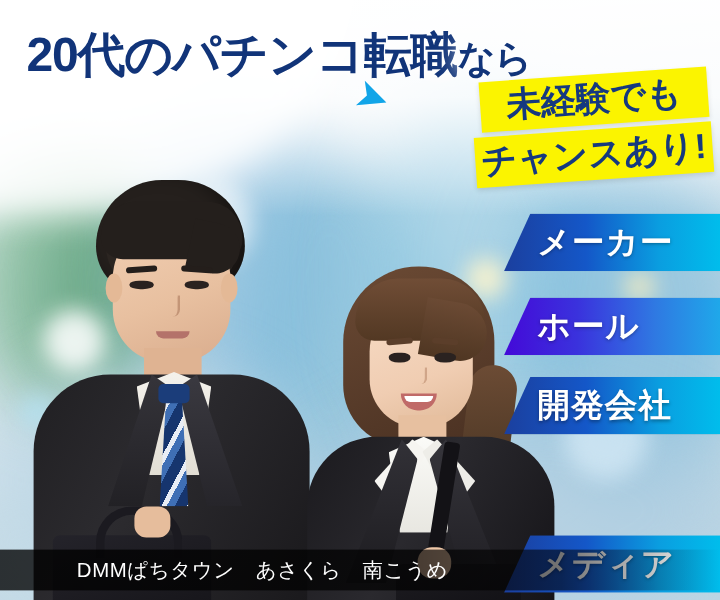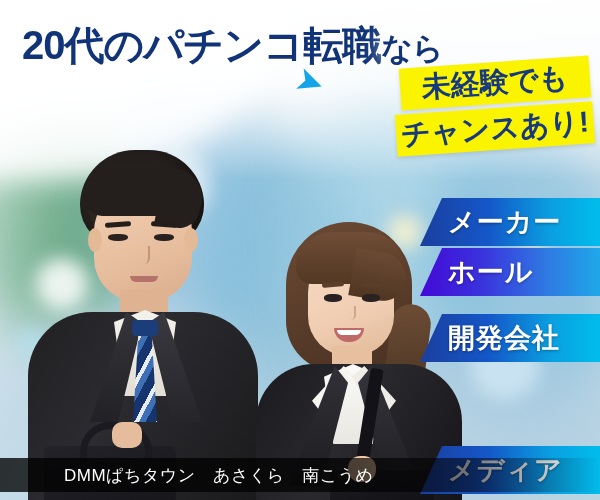--- a/index.html
+++ b/index.html
@@ -183,21 +183,21 @@
     position:absolute;right:0;width:180px;height:48px;
     clip-path:polygon(22px 0,100% 0,100% 100%,0 100%);
     display:flex;align-items:center;
     box-shadow:0 2px 5px rgba(0,0,0,.22);
   }
   .cat-btn span{
     color:#ffffff;font-weight:bold;font-size:27px;letter-spacing:1px;
     margin-left:28px;white-space:nowrap;
     text-shadow:0 1px 3px rgba(0,0,0,.35);
   }
-  #cat0{top:198px;background:linear-gradient(90deg,#1b3f9e 0%,#1457c8 38%,#0a9ee0 72%,#00bdec 100%);}
+  #cat0{top:178px;background:linear-gradient(90deg,#1b3f9e 0%,#1457c8 38%,#0a9ee0 72%,#00bdec 100%);}
   #cat1{top:248px;background:linear-gradient(90deg,#4409d8 0%,#3a32dd 34%,#2f79e2 70%,#1fa8ea 100%);}
   #cat2{top:314px;background:linear-gradient(90deg,#1b3f9e 0%,#1457c8 38%,#0a9ee0 72%,#00bdec 100%);}
   #cat3{top:380px;background:linear-gradient(90deg,#6a0de0 0%,#4a2ae0 34%,#2f79e2 70%,#1fa8ea 100%);}
   #cat4{top:446px;background:linear-gradient(90deg,#1b3f9e 0%,#1457c8 38%,#0a9ee0 72%,#00bdec 100%);}
 
   
   #caption{
     position:absolute;left:0;top:458px;width:600px;height:34px;
     background:linear-gradient(90deg,rgba(0,0,0,.78) 0%,rgba(0,0,0,.72) 55%,rgba(0,0,0,.55) 78%,rgba(0,0,0,0) 100%);
     display:flex;align-items:center;

